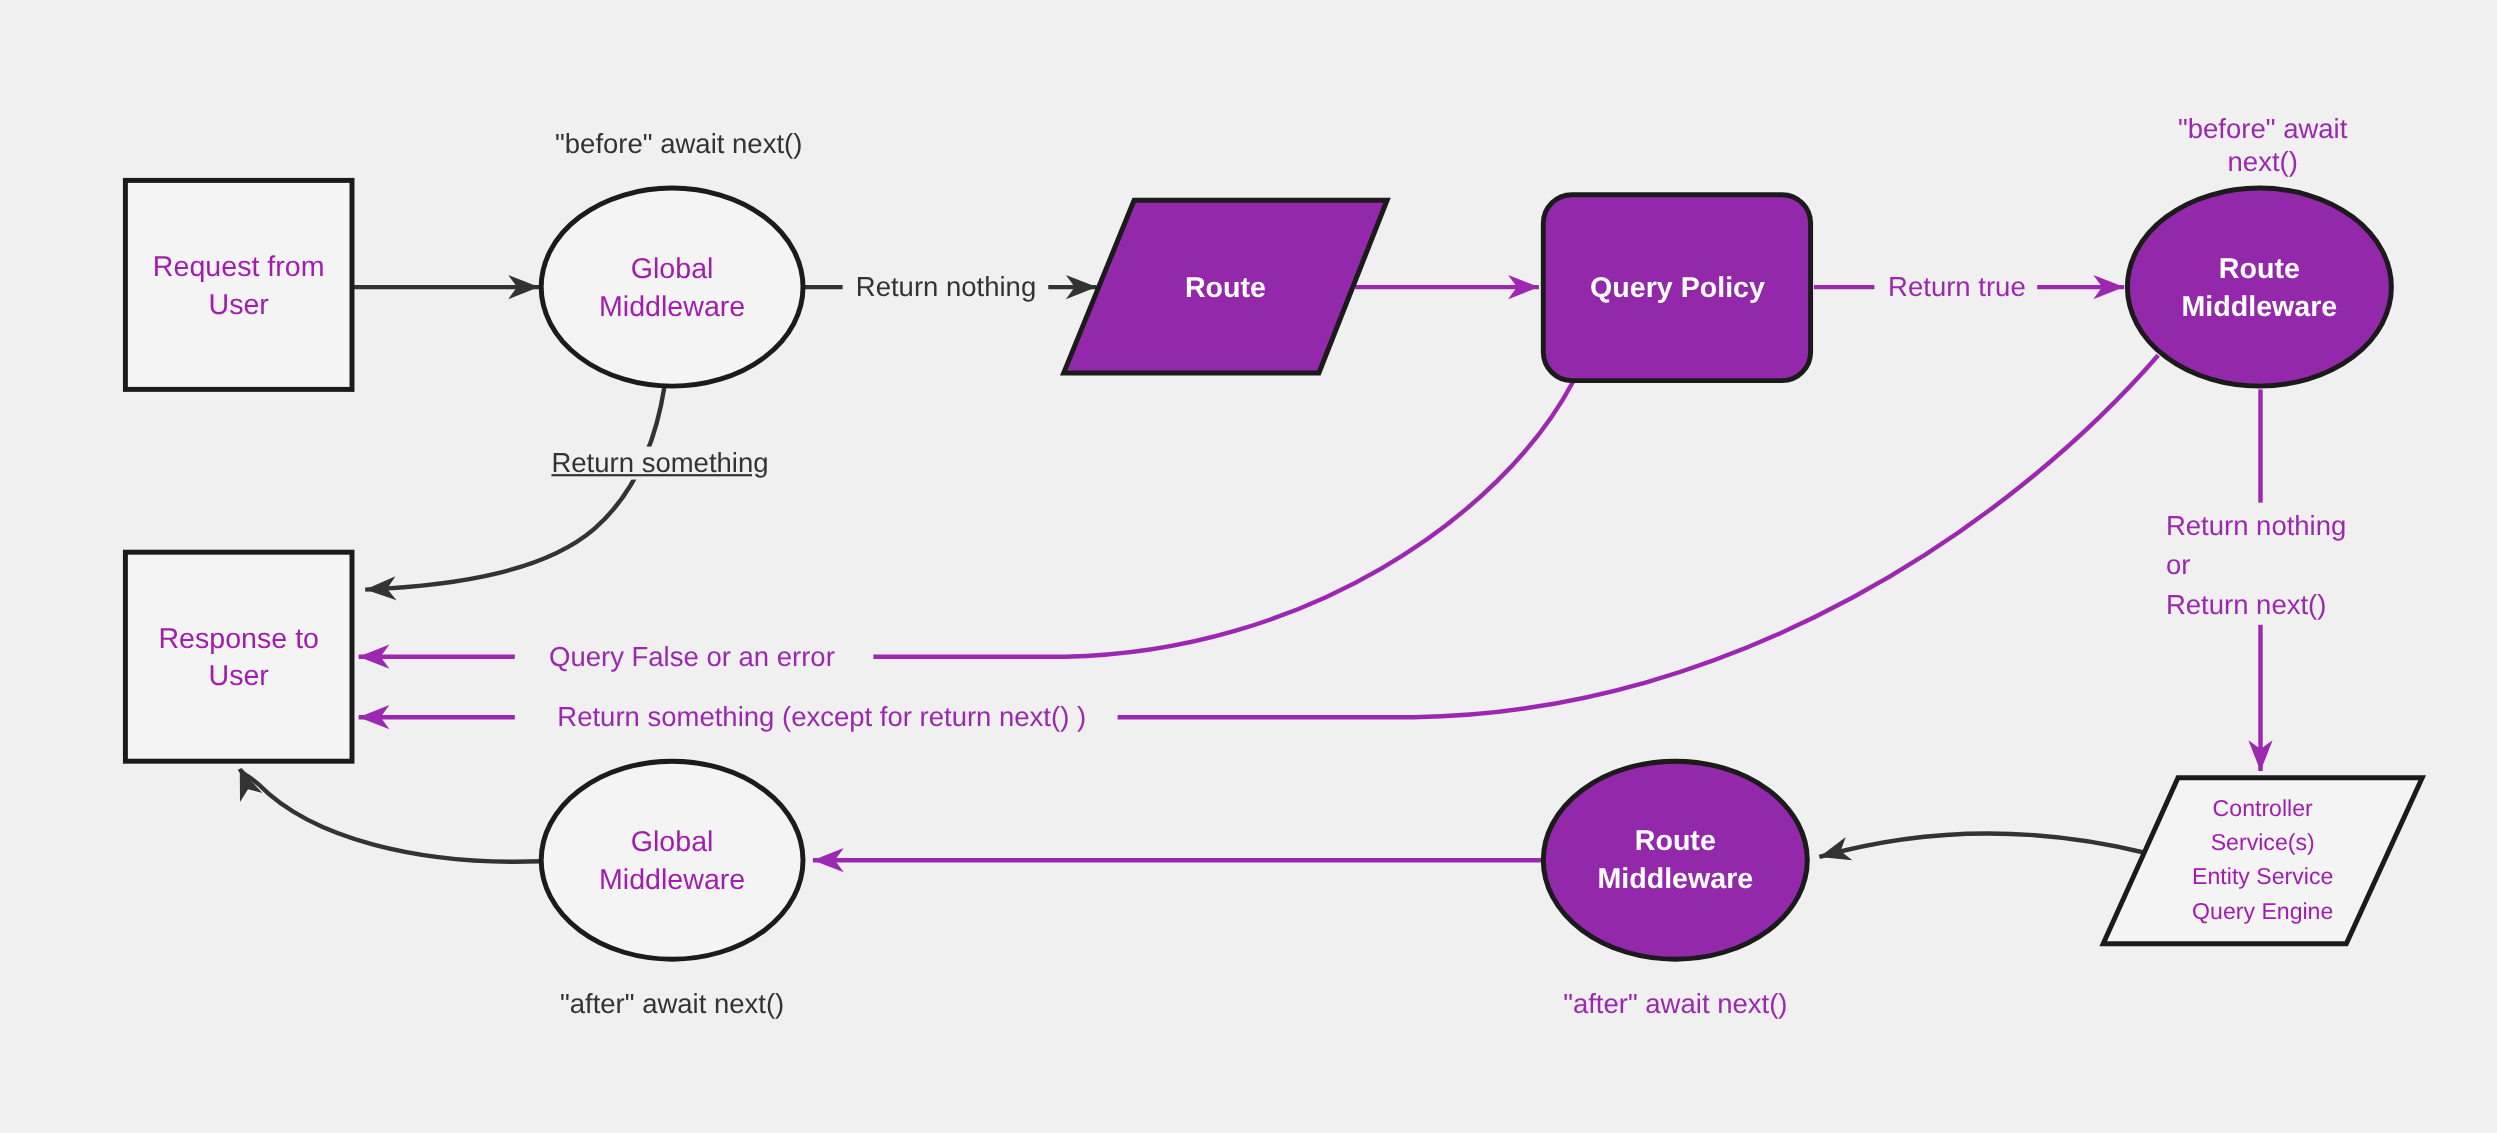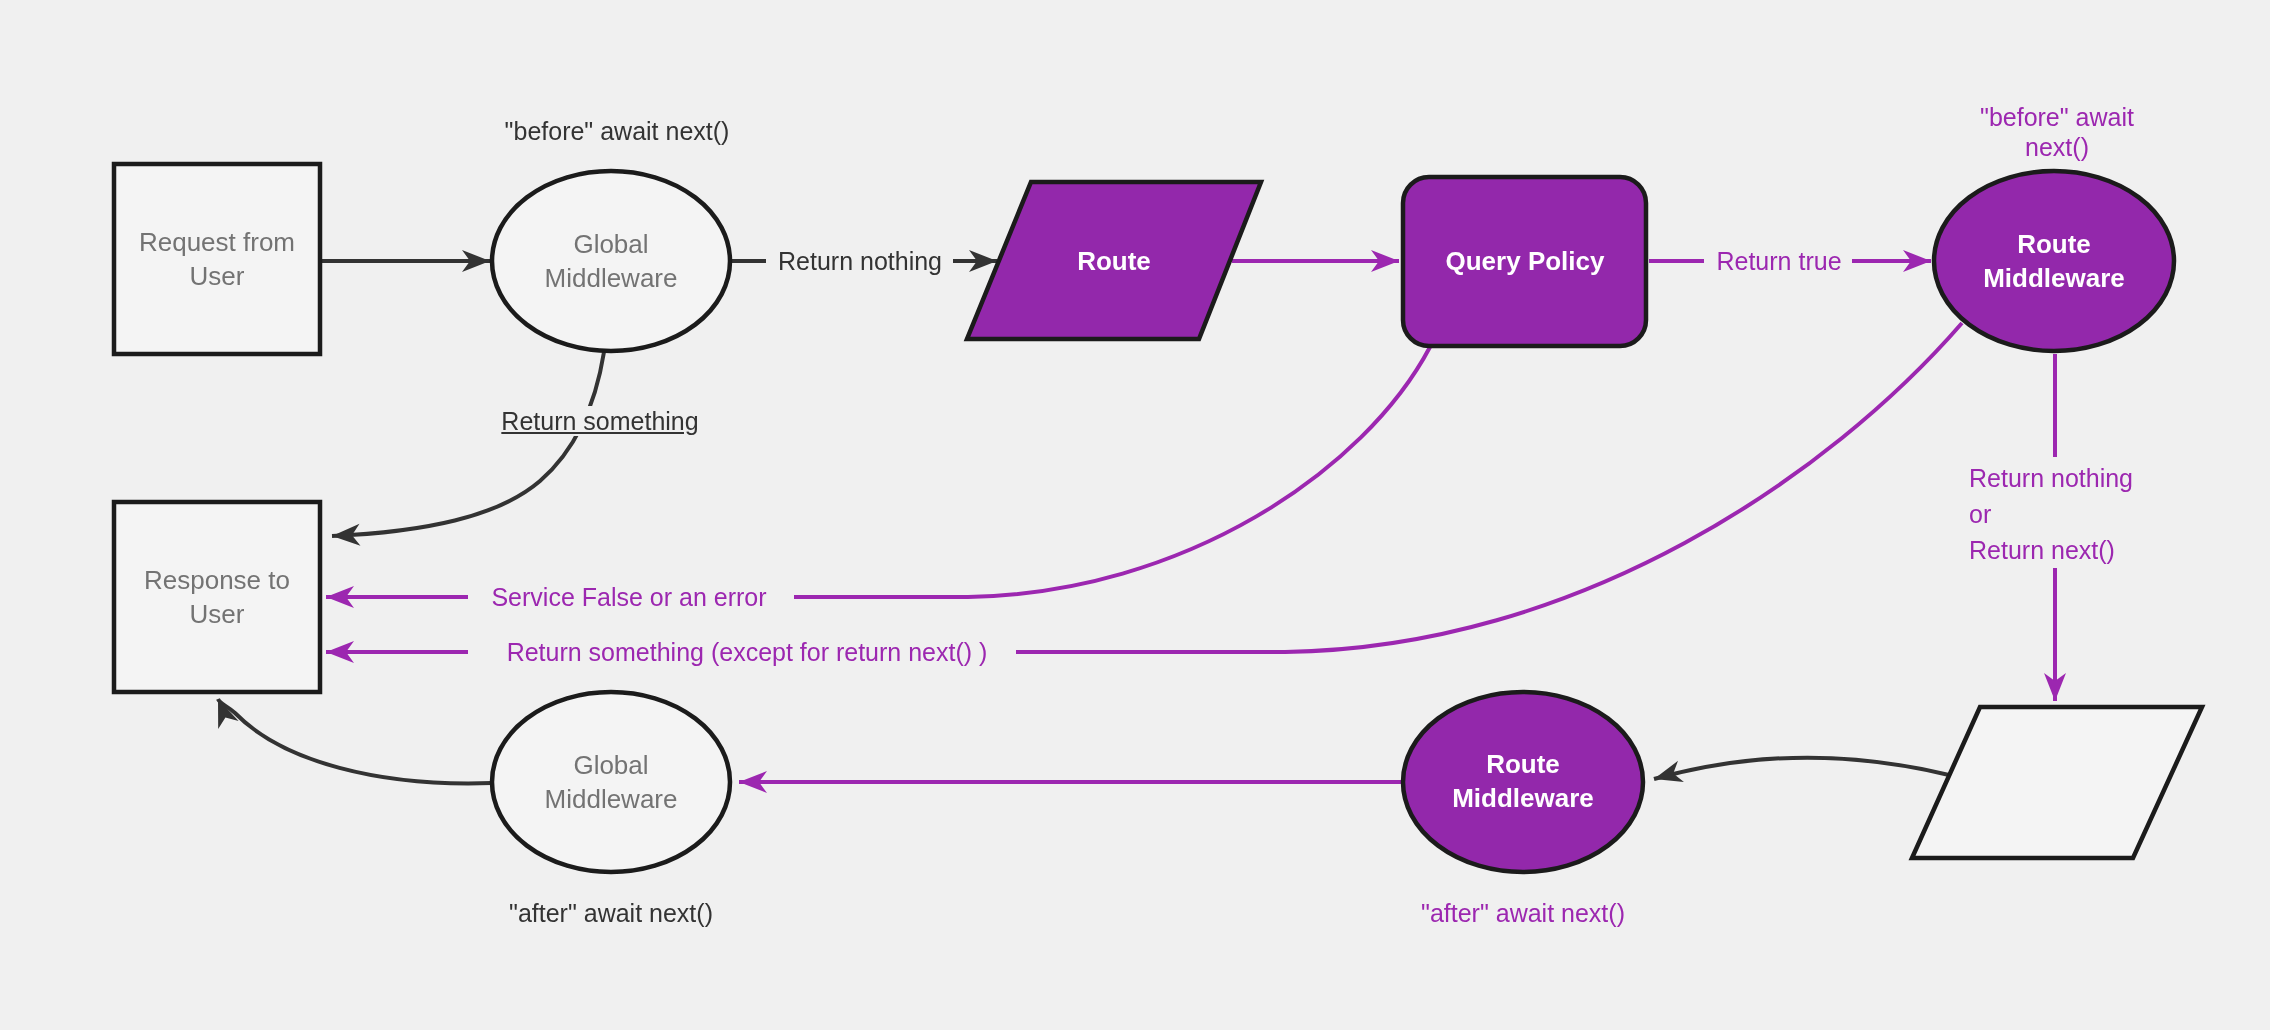--- a/index.html
+++ b/index.html
@@ -11,21 +11,21 @@
     overflow:hidden;
   }
   .canvas svg{position:absolute;left:0;top:0;z-index:1;}
   .lbl{
     position:absolute;z-index:2;
     white-space:pre-line;
     transform:translate(-50%,-50%);
     text-align:center;
     line-height:34px;
   }
-  .node-lbl{font-size:26px;color:#737373;}
+  .node-lbl{font-size:26px;color:#a21caf;}
   .node-lbl.white{color:#ffffff;font-weight:bold;font-size:26px;}
   .node-lbl.small{font-size:21px;line-height:31px;}
   .edge-lbl{font-size:25px;color:#333333;background:#f0f0f0;padding:0 6px;line-height:30px;}
   .edge-lbl.purple{color:#9c27b0;}
   .edge-lbl.left{transform:none;text-align:left;line-height:36px;}
 </style>
 </head>
 <body>
 
 <div class="canvas">
@@ -69,33 +69,37 @@
   </svg>
 
   <div class="lbl node-lbl" style="left:217px;top:259px;">Request from
 User</div>
   <div class="lbl node-lbl" style="left:611px;top:261px;">Global
 Middleware</div>
   <div class="lbl node-lbl white" style="left:1114px;top:261px;">Route</div>
   <div class="lbl node-lbl white" style="left:1525px;top:261px;">Query Policy</div>
   <div class="lbl node-lbl white" style="left:2054px;top:261px;">Route
 Middleware</div>
+  <div class="lbl node-lbl small" style="left:2057px;top:782px;">Controller
+Service(s)
+Entity Service
+Query Engine</div>
   <div class="lbl node-lbl white" style="left:1523px;top:781px;">Route
 Middleware</div>
   <div class="lbl node-lbl" style="left:611px;top:782px;">Global
 Middleware</div>
   <div class="lbl node-lbl" style="left:217px;top:597px;">Response to
 User</div>
 
   <div class="lbl edge-lbl" style="left:617px;top:131px;">"before" await next()</div>
   <div class="lbl edge-lbl" style="left:860px;top:261px;">Return nothing</div>
   <div class="lbl edge-lbl purple" style="left:1779px;top:261px;">Return true</div>
   <div class="lbl edge-lbl purple" style="left:2057px;top:132px;">"before" await next()</div>
   <div class="lbl edge-lbl purple left" style="left:1963px;top:460px;">Return nothing
 or
 Return next()</div>
   <div class="lbl edge-lbl" style="left:600px;top:421px;text-decoration:underline;">Return something</div>
-  <div class="lbl edge-lbl purple" style="left:629px;top:597px;">Service False or an error</div>
+  <div class="lbl edge-lbl purple" style="left:629px;top:597px;">Query False or an error</div>
   <div class="lbl edge-lbl purple" style="left:747px;top:652px;text-align:center;">Return something (except for return next() )</div>
   <div class="lbl edge-lbl purple" style="left:1523px;top:913px;">"after" await next()</div>
   <div class="lbl edge-lbl" style="left:611px;top:913px;">"after" await next()</div>
 
 </div>
 
 </body></html>

